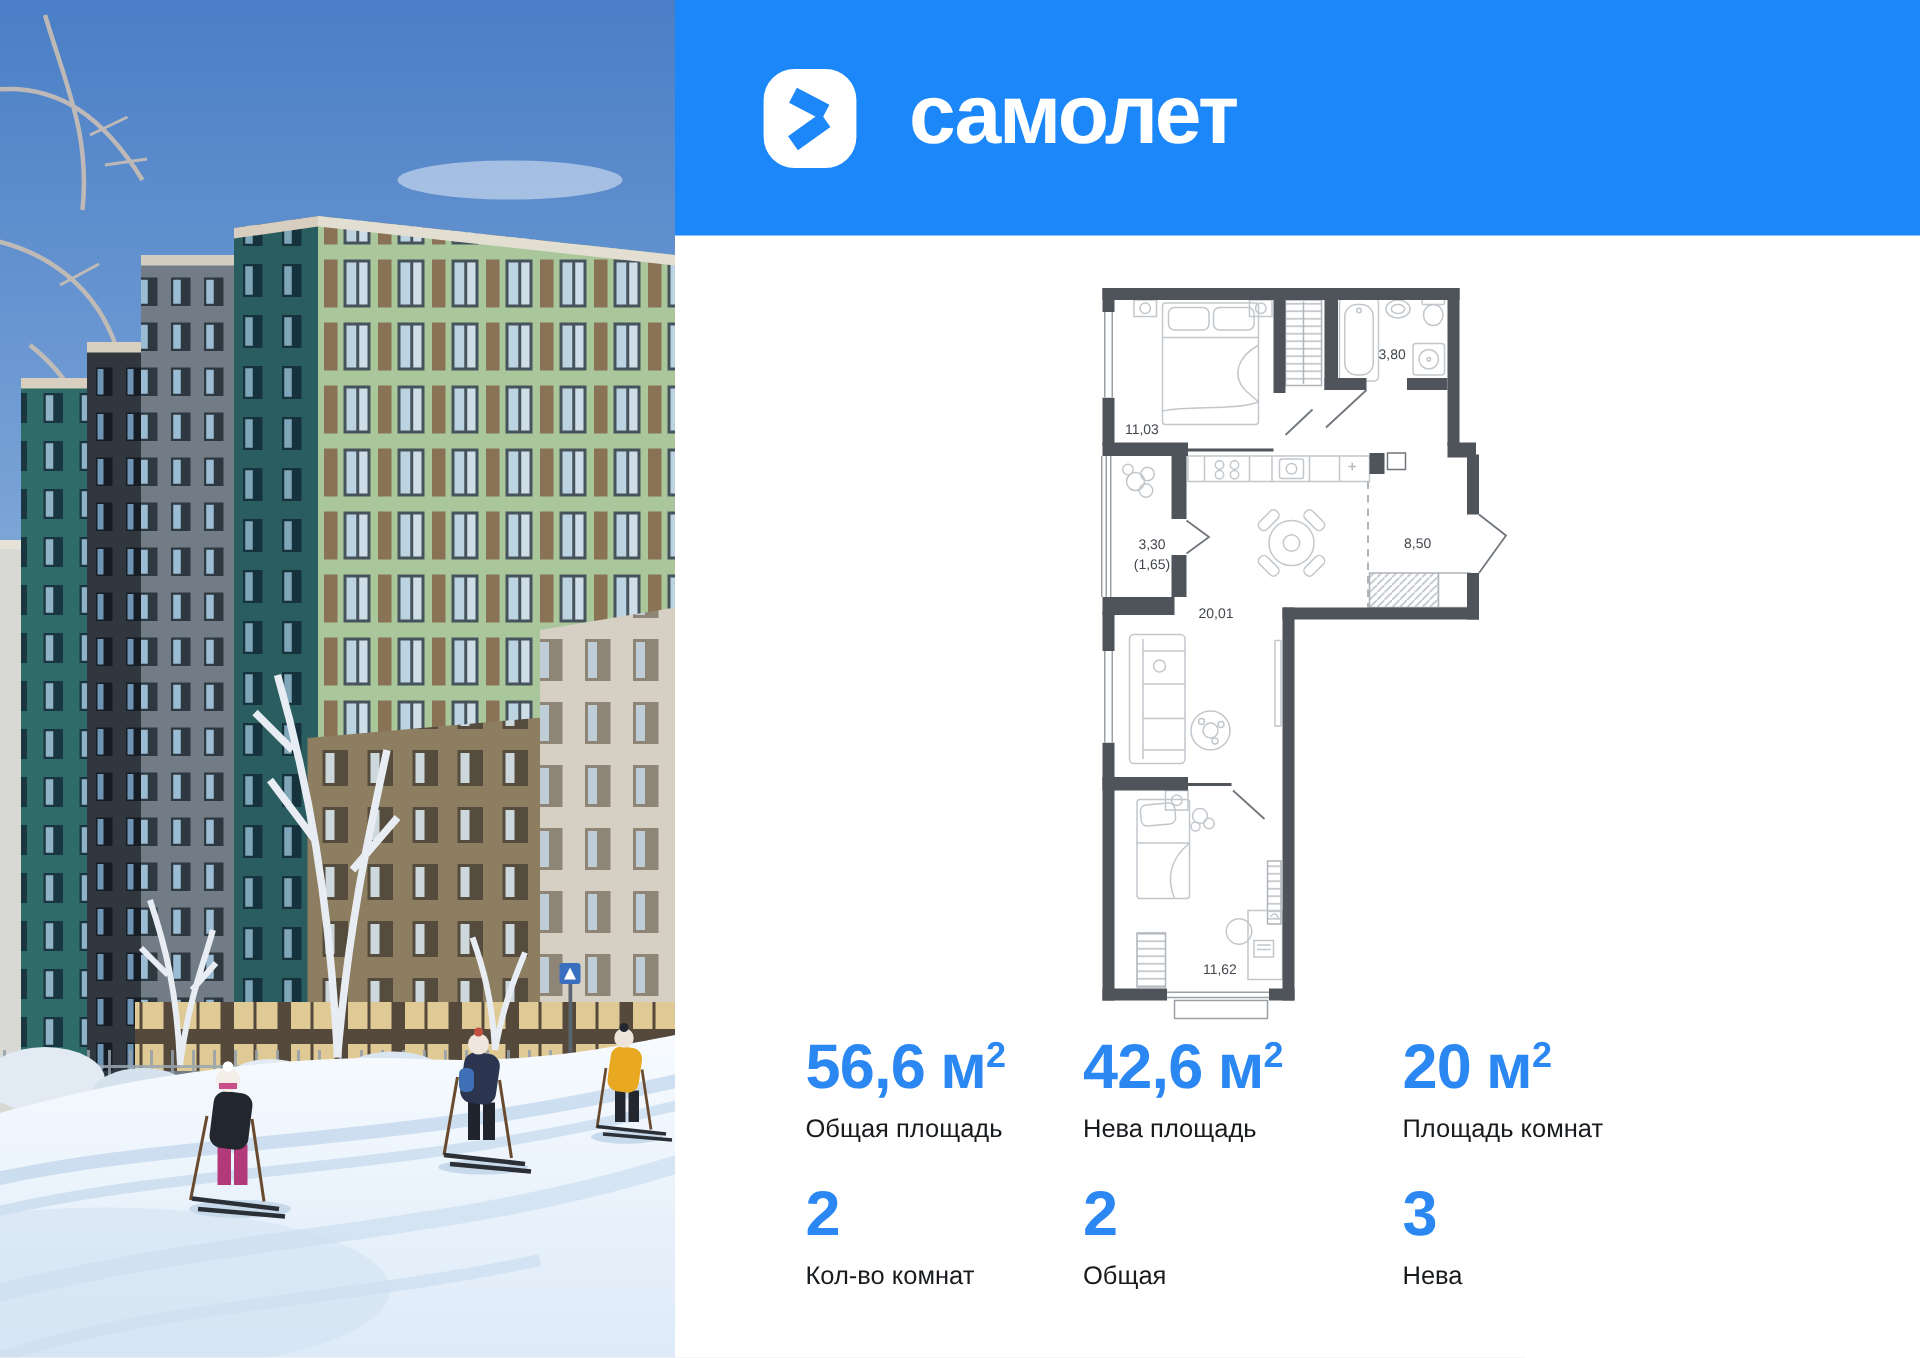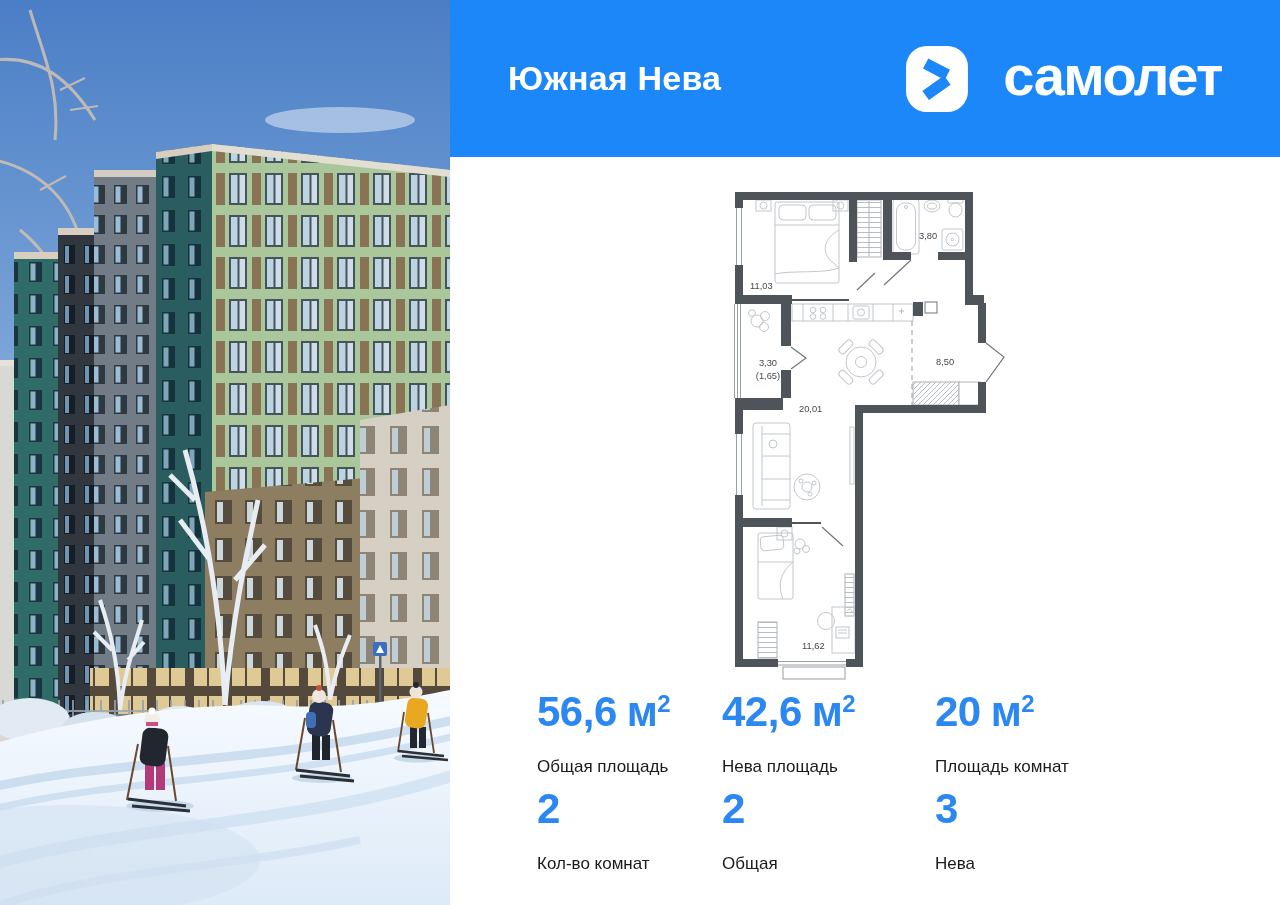--- a/index.html
+++ b/index.html
@@ -16,21 +16,21 @@
     padding:0 58px 0 58px;
   }
   .project-title { color:#ffffff; font-size:34px; font-weight:bold; letter-spacing:.2px; }
   .brand { display:flex; align-items:center; gap:13px; }
   .brand-text { color:#ffffff; font-size:56px; font-weight:bold; letter-spacing:-1.5px; line-height:1; padding-bottom:6px;margin-left:21px; }
   .plan-wrap { position:absolute; left:283px; top:190px; width:278px; height:494px; }
   .spec-cell { position:absolute; }
   .spec-num { font-size:42px; font-weight:bold; color:#2B87F1; line-height:64px; letter-spacing:-.5px; }
   .spec-unit { margin-left:10px; }
   .spec-num sup { font-size:24px; vertical-align:14px; }
-  .spec-label { margin-top:13px; font-size:17px; color:#181b1e; }
+  .spec-label { margin-top:0; font-size:17px; color:#181b1e; }
   svg text { font-family:"Liberation Sans", sans-serif; }
   .plan-label { font-size:9.3px; fill:#42474d; }
 </style>
 </head>
 <body>
 
 <div class="app">
 
   <svg class="photo" viewBox="0 0 450 905">
     <defs>
@@ -189,21 +189,20 @@
       <circle cx="416" cy="692" r="6.5" fill="#eee5da"></circle>
       <circle cx="416" cy="685" r="3" fill="#23272f"></circle>
       <line x1="398" y1="751" x2="444" y2="756" stroke="#2b2f36" stroke-width="2.5"></line>
       <line x1="402" y1="756" x2="448" y2="760" stroke="#2b2f36" stroke-width="2.5"></line>
     </g>
   </svg>
 
   <div class="right-panel">
 
     <div class="header">
-      <div class="project-title">Южная Нева</div>
       <div class="brand">
         <svg width="64" height="66" viewBox="0 0 60 64">
           <rect x="0" y="0" width="60" height="64" rx="20" fill="#ffffff"></rect>
           <line x1="19" y1="17" x2="40" y2="28" stroke="#1B87F8" stroke-width="11"></line>
           <line x1="40" y1="33" x2="19" y2="48" stroke="#1B87F8" stroke-width="11"></line>
         </svg>
         <span class="brand-text">самолет</span>
       </div>
     </div>
 

